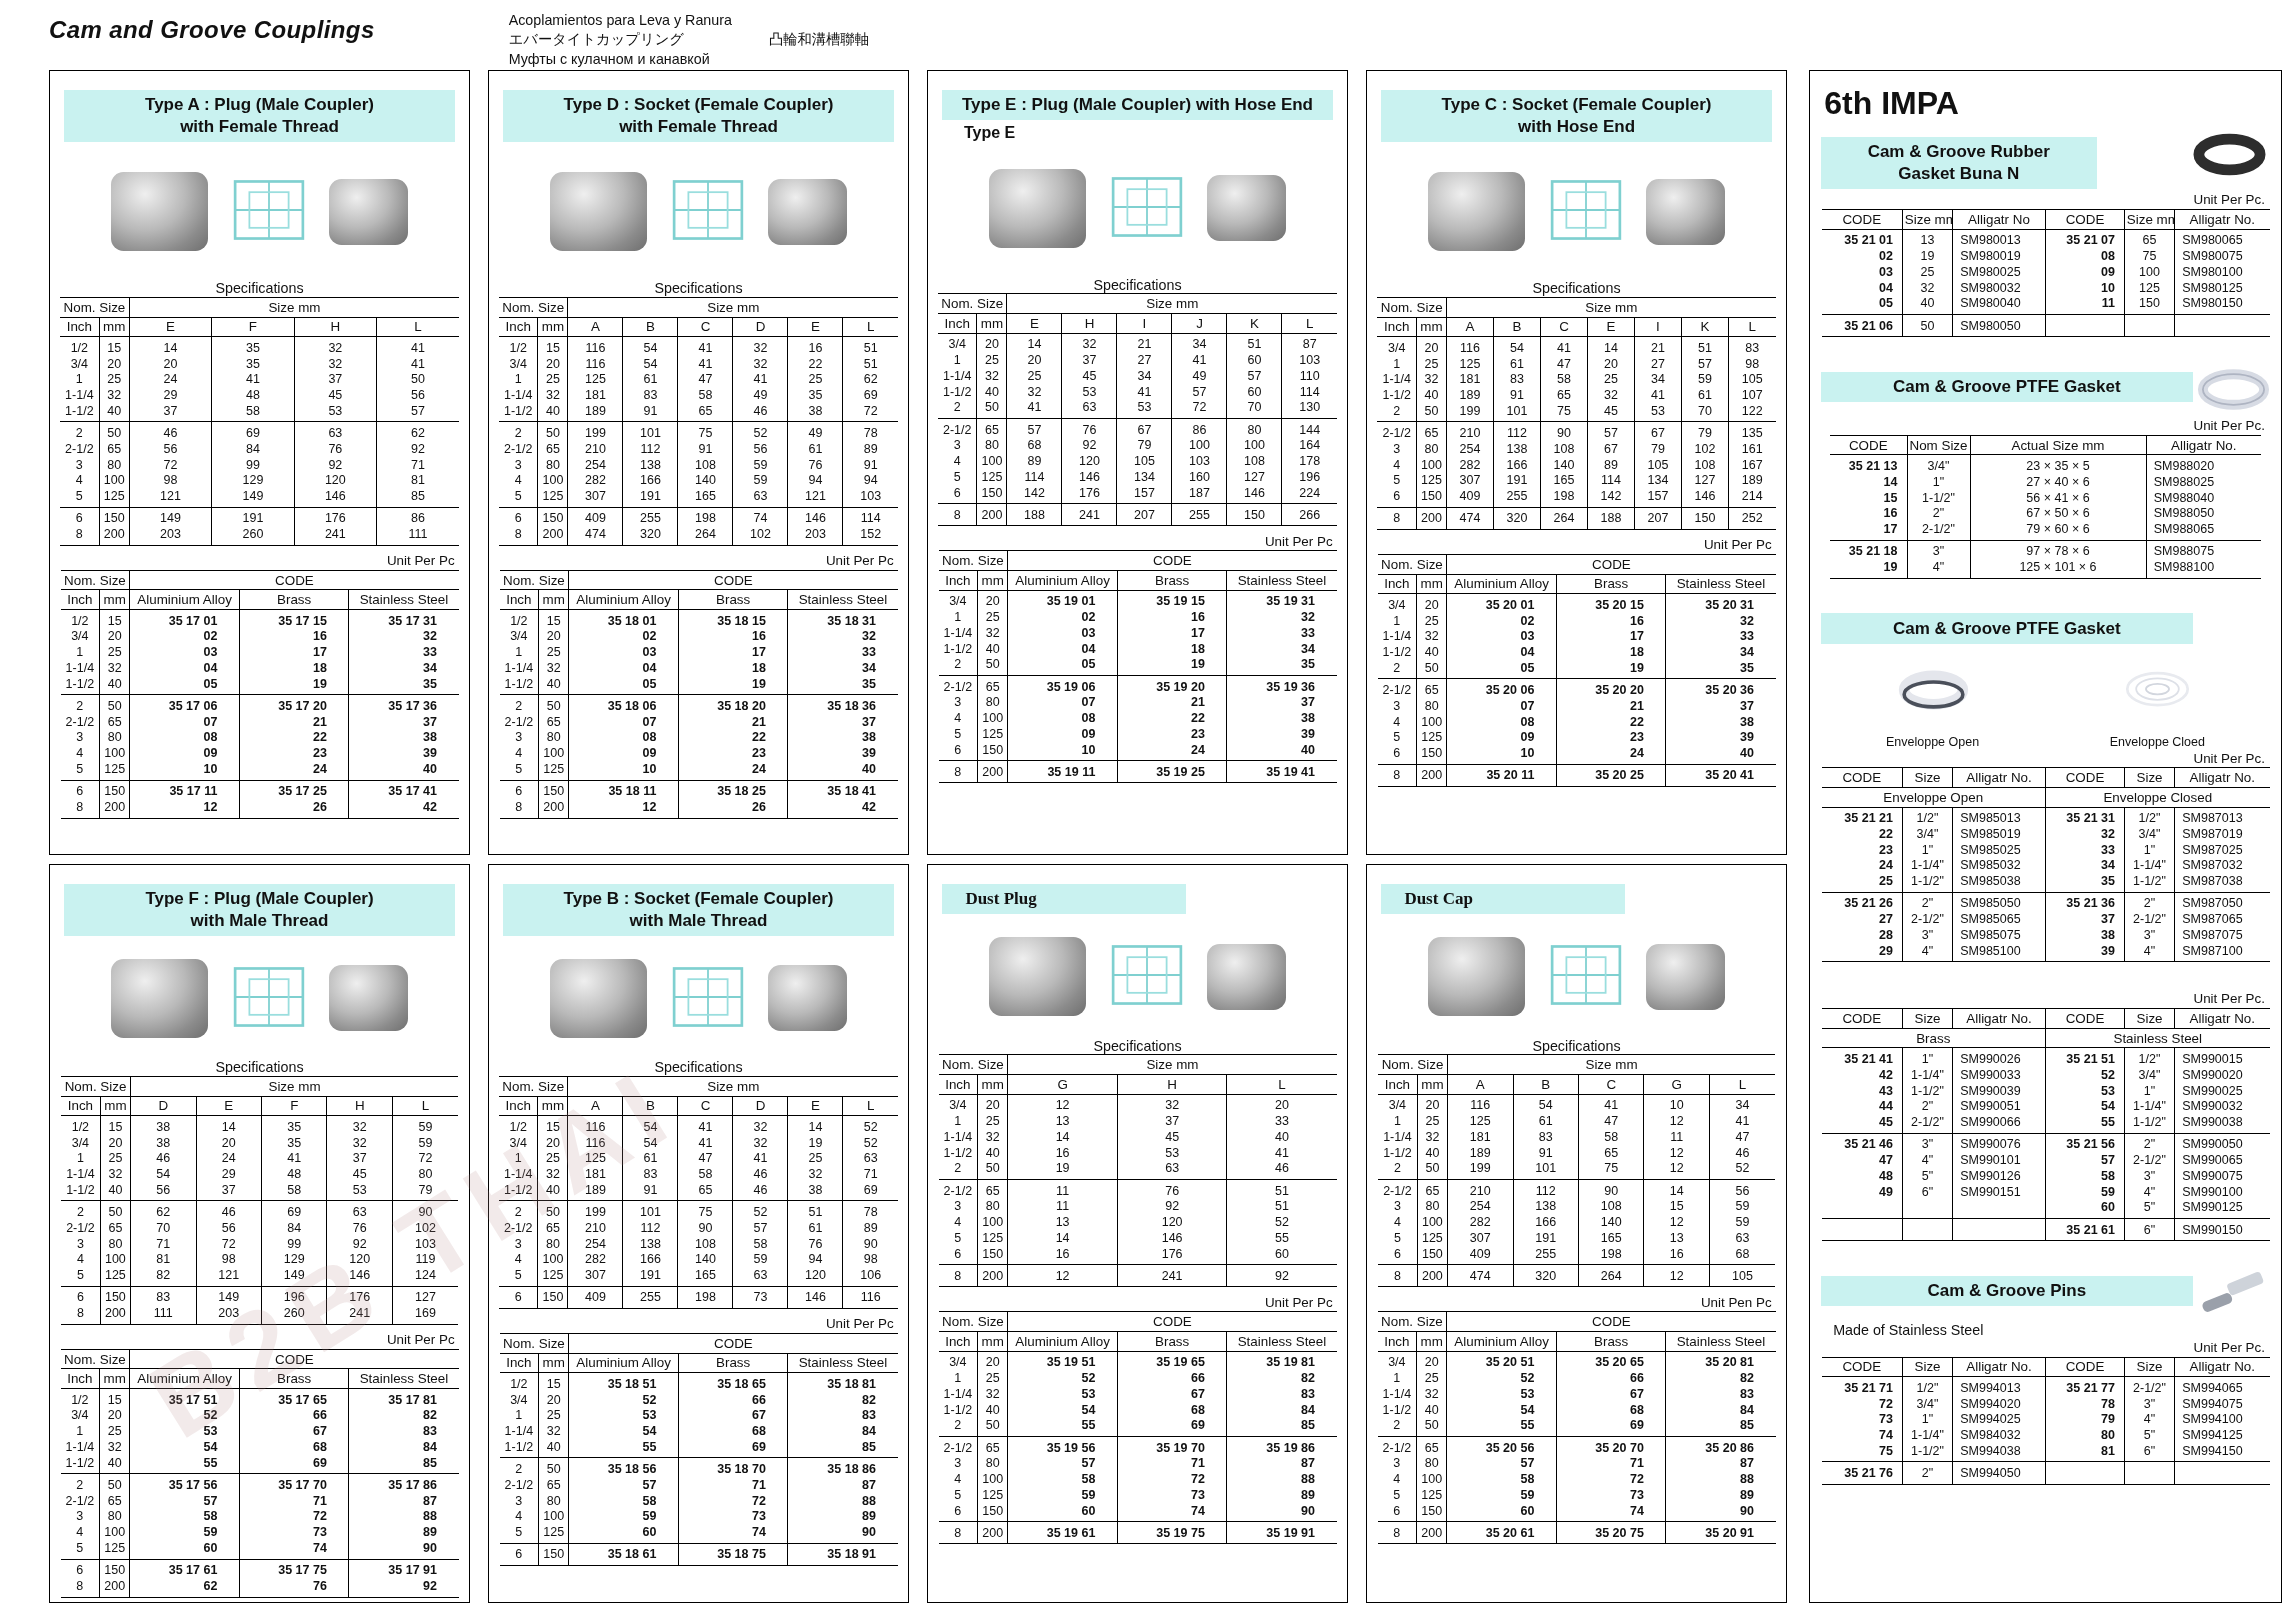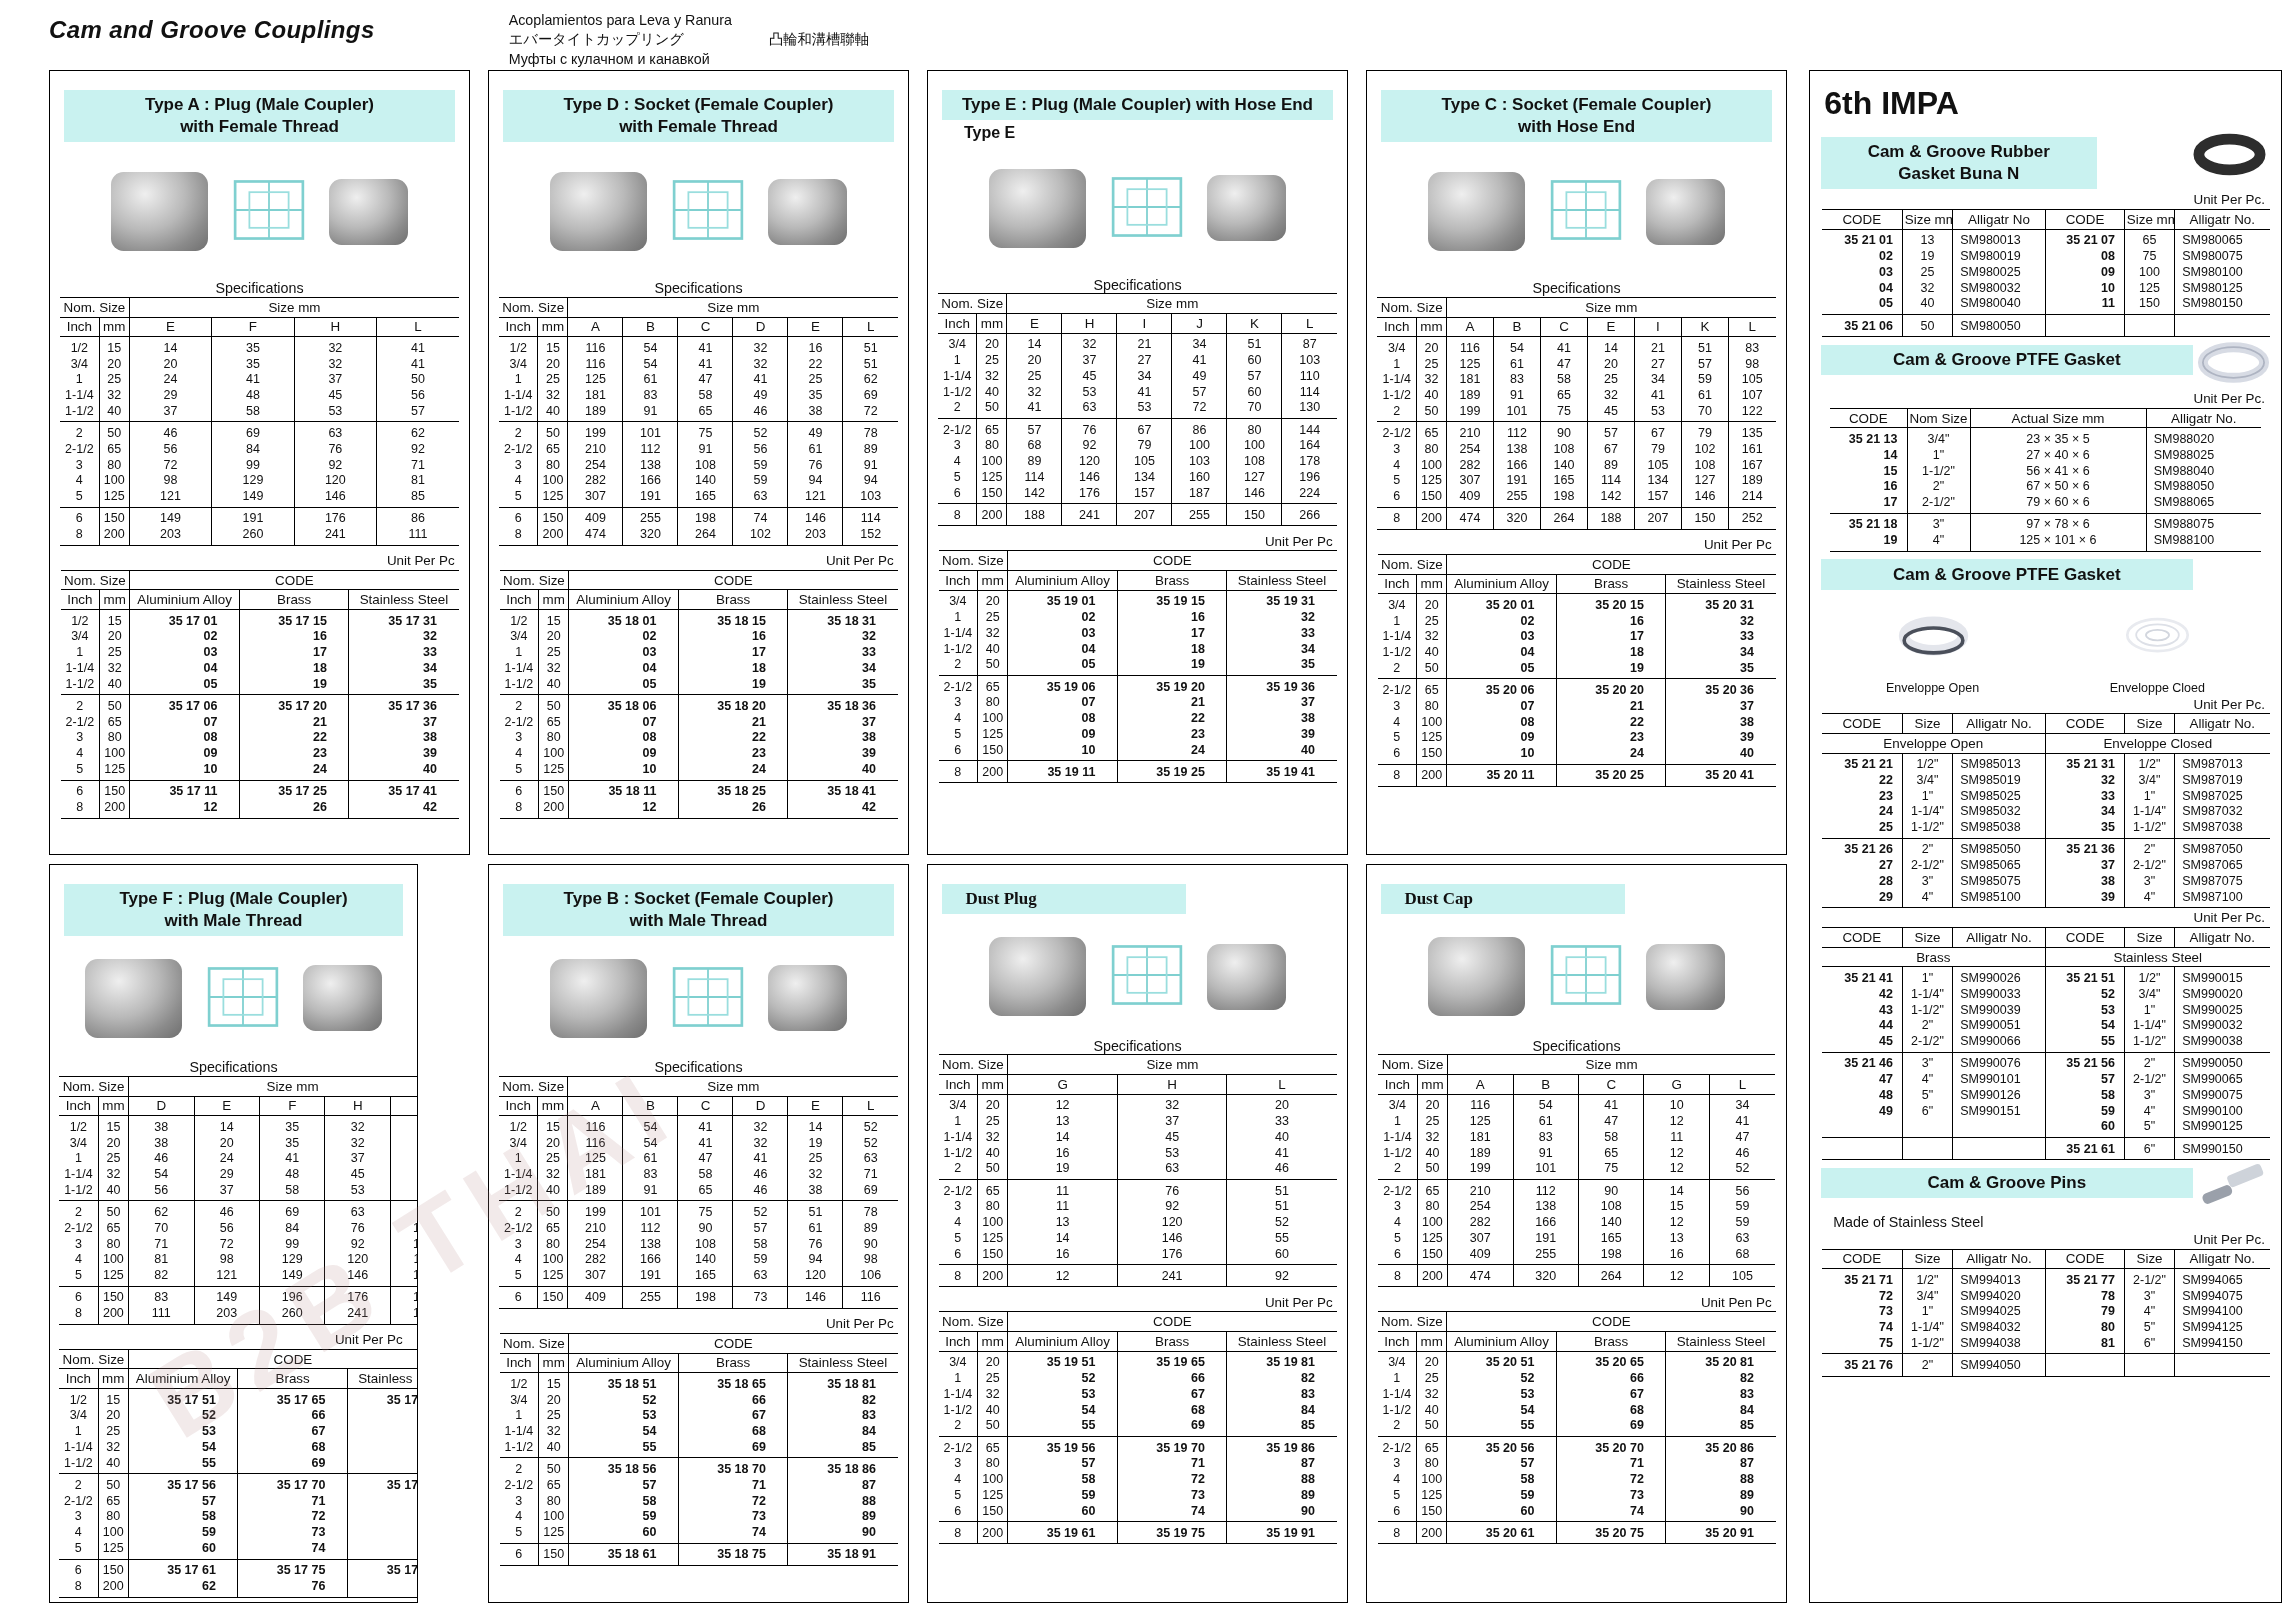--- a/index.html
+++ b/index.html
@@ -11,21 +11,21 @@
   header{position:absolute;left:49px;top:10.7px;display:flex;gap:134px;align-items:flex-start;}
   .page-title{font-size:24px;font-weight:bold;font-style:italic;margin:5.4px 0 0 0;letter-spacing:0.4px;}
   .subs{font-size:14.3px;line-height:19.7px;}
   .subrow span{margin-right:81px;}
   
   .panel{position:absolute;border:1.8px solid #000;background:#fff;box-sizing:border-box;padding:8px 9px;overflow:hidden;}
   .p0{left:49px;top:70px;width:421px;height:785px;}
   .p1{left:488px;top:70px;width:421px;height:785px;}
   .p2{left:927px;top:70px;width:421px;height:785px;}
   .p3{left:1366px;top:70px;width:421px;height:785px;}
-  .p4{left:49px;top:864px;width:369px;height:739px;}
+  .p4{left:49px;top:864px;width:421px;height:739px;}
   .p5{left:488px;top:864px;width:421px;height:739px;}
   .p6{left:927px;top:864px;width:421px;height:739px;}
   .p7{left:1366px;top:864px;width:421px;height:739px;}
   .right-col{left:1809px;top:70px;width:473px;height:1533px;padding:0 10.7px;}
   .banner{background:#c9f2f0;text-align:center;font-weight:bold;font-size:17px;line-height:21.5px;
           margin:10.7px 5.4px 3.6px 5.4px;padding:4.5px 3.6px;}
   .banner.left{text-align:left;padding-left:23px;margin-right:152px;font-family:Liberation Serif, serif;}
   .img-label{font-weight:bold;font-size:16px;margin:3.6px 0 0 27px;}
   .photos{height:133px;display:flex;align-items:center;justify-content:center;gap:19.7px;}
   .row2 .photos{height:118px;}
@@ -44,21 +44,21 @@
   .grid tbody{border-bottom:1.3px solid #000;}
   .grid tbody:last-child{border-bottom:1.8px solid #000;}
   .grid tbody tr:first-child td{padding-top:3.6px;}
   .grid tbody tr:last-child td{padding-bottom:3.6px;}
   .codecell{text-align:right;font-weight:bold;padding-right:21.5px;}
   .rt .codecell{padding-right:9px;}
   .rt .nocell{text-align:left;padding-left:7.2px;}
   .subhead th{font-size:13.4px;border-bottom:1.3px solid #000;}
   
   .impa-title{font-size:32px;font-weight:bold;margin:14.3px 0 9px 3.6px;}
-  .sec{margin-bottom:2px;}
+  .sec{margin-bottom:29px;}
   .sec-head{display:flex;justify-content:space-between;align-items:flex-start;}
   .sec .banner{flex:0 0 auto;margin:5.4px 0 1.8px 0;min-width:269px;}
   .sec .banner.wide{min-width:365px;}
   .sec-sub{font-size:14.3px;margin:1.8px 0 0 12.5px;}
   .sec .unit{margin-top:1.8px;}
   .env-imgs{display:flex;justify-content:space-around;align-items:center;height:93px;}
   .env-label{text-align:center;font-size:12.5px;margin-top:-3.6px;display:flex;justify-content:space-around;}
   .watermark{position:absolute;left:116px;top:1191px;font-size:107px;font-weight:bold;
              color:rgba(185,140,140,0.18);transform:rotate(-32deg);letter-spacing:12.5px;pointer-events:none;}
 </style>

